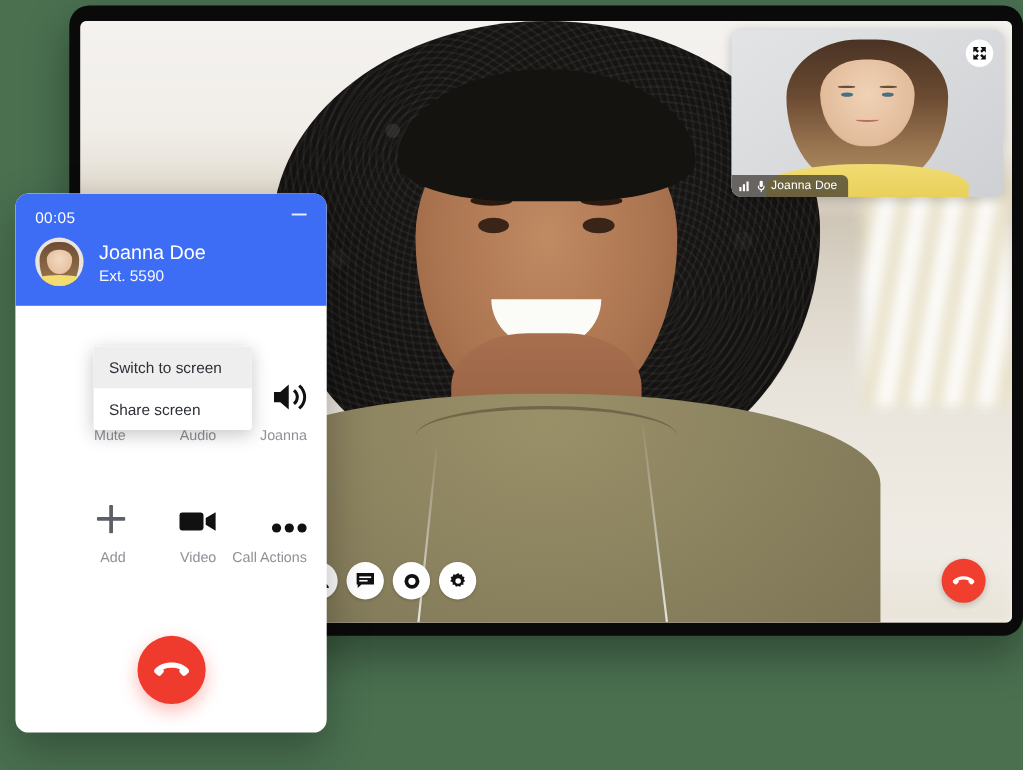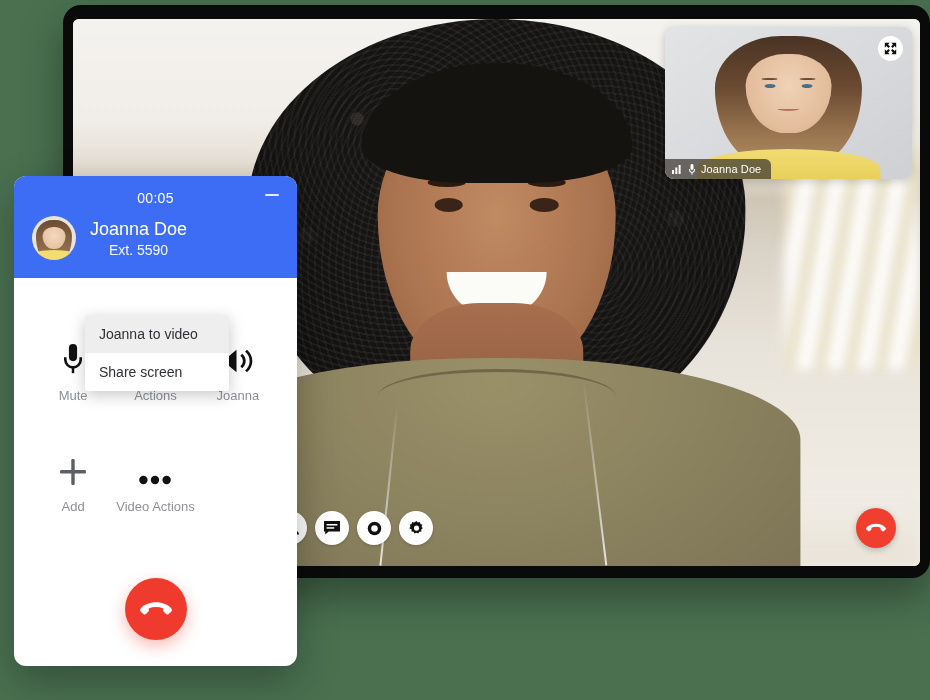--- a/index.html
+++ b/index.html
@@ -325,21 +325,20 @@
     border-radius: 12px;
     box-shadow: 0 16px 40px rgba(0,0,0,.28);
     overflow: hidden;
     z-index: 20;
   }
   .widget-header {
     background: #3d6df5;
     padding: 14px 18px 18px 18px;
     color: #fff;
     position: relative;
-    text-align: center;
   }
   .w-timer { font-size: 14px; letter-spacing: .3px; }
   .w-minimize {
     position: absolute;
     right: 18px; top: 18px;
     width: 14px; height: 2px;
     background: #e5ebff;
     border-radius: 1px;
     cursor: pointer;
   }
@@ -376,21 +375,21 @@
   .widget-body { position: relative; height: calc(100% - 100px); }
 
   .w-grid {
     display: grid;
     grid-template-columns: repeat(3, 1fr);
     padding: 66px 18px 0 18px;
     row-gap: 52px;
   }
   .w-cell {
     display: flex; flex-direction: column;
-    align-items: center; gap: 14px;
+    align-items: flex-end; gap: 14px;
     cursor: pointer;
   }
   .w-cell-icon { height: 30px; display: flex; align-items: flex-end; }
   .w-cell-label { font-size: 13px; color: #8d9096; }
 
   .w-hangup {
     position: absolute;
     left: 50%; transform: translateX(-50%);
     bottom: 28px;
     width: 62px; height: 62px;
@@ -610,21 +609,21 @@
               <circle cx="13" cy="3.5" r="3.2"></circle>
               <circle cx="22.5" cy="3.5" r="3.2"></circle>
             <circle cx="3.5" cy="13" r="3.2"></circle>
               <circle cx="13" cy="13" r="3.2"></circle>
               <circle cx="22.5" cy="13" r="3.2"></circle>
             <circle cx="3.5" cy="22.5" r="3.2"></circle>
               <circle cx="13" cy="22.5" r="3.2"></circle>
               <circle cx="22.5" cy="22.5" r="3.2"></circle>
           </svg>
         </div>
-        <div class="w-cell-label">Actions</div>
+        <div class="w-cell-label">Audio</div>
       </div>
 
       <div class="w-cell">
         <div class="w-cell-icon">
           <svg width="30" height="26" viewBox="0 0 28 24" fill="#111">
             <path d="M0 7.6h5.4L12.6 1.4v21.2L5.4 16.4H0z"></path>
             <path d="M16.2 7.2a6 6 0 0 1 0 9.6l1.7 1.9a8.5 8.5 0 0 0 0-13.4z"></path>
             <path d="M20.6 3.3a11 11 0 0 1 0 17.4l1.7 1.9a13.6 13.6 0 0 0 0-21.2z"></path>
           </svg>
         </div>
@@ -634,38 +633,47 @@
       <div class="w-cell">
         <div class="w-cell-icon">
           <svg width="26" height="26" viewBox="0 0 26 26" fill="#5b5f66">
             <rect x="0" y="11" width="26" height="3.4" rx="1.2"></rect>
             <rect x="11.3" y="0" width="3.4" height="26" rx="1.2"></rect>
           </svg>
         </div>
         <div class="w-cell-label">Add</div>
       </div>
 
+      <div class="w-cell">
+        <div class="w-cell-icon">
+          <svg width="34" height="22" viewBox="0 0 34 22" fill="#111">
+            <rect x="0" y="2.8" width="22" height="16.4" rx="2.8"></rect>
+            <path d="M24 8L33 2.6v16.8L24 14z"></path>
+          </svg>
+        </div>
+        <div class="w-cell-label">Video</div>
+      </div>
 
       <div class="w-cell">
         <div class="w-cell-icon">
           <svg width="32" height="10" viewBox="0 0 32 10" fill="#111">
             <circle cx="4.4" cy="5" r="4.2"></circle>
               <circle cx="16" cy="5" r="4.2"></circle>
               <circle cx="27.6" cy="5" r="4.2"></circle>
           </svg>
         </div>
-        <div class="w-cell-label">Video Actions</div>
+        <div class="w-cell-label">Call Actions</div>
       </div>
 
     </div>
 
     <div class="w-hangup">
       <svg width="32" height="18" viewBox="0 0 22 12" fill="#fff">
         <path d="M11 1.4C6.6 1.4 2.7 3.1.5 5.6c-.6.7-.6 1.7.1 2.3l1.7 1.5c.6.5 1.5.5 2-.1l1.5-1.6c.3-.3.4-.8.3-1.2l-.2-.9c1.6-.6 3.3-.9 5.1-.9s3.5.3 5.1.9l-.2.9c-.1.4 0 .9.3 1.2l1.5 1.6c.5.6 1.4.6 2 .1l1.7-1.5c.7-.6.7-1.6.1-2.3C19.3 3.1 15.4 1.4 11 1.4z"></path>
       </svg>
     </div>
   </div>
 </div>
 
 <div class="dropdown">
-  <div class="dd-item active">Joanna to video</div>
+  <div class="dd-item active">Switch to screen</div>
   <div class="dd-item">Share screen</div>
 </div>
 
 </body></html>

